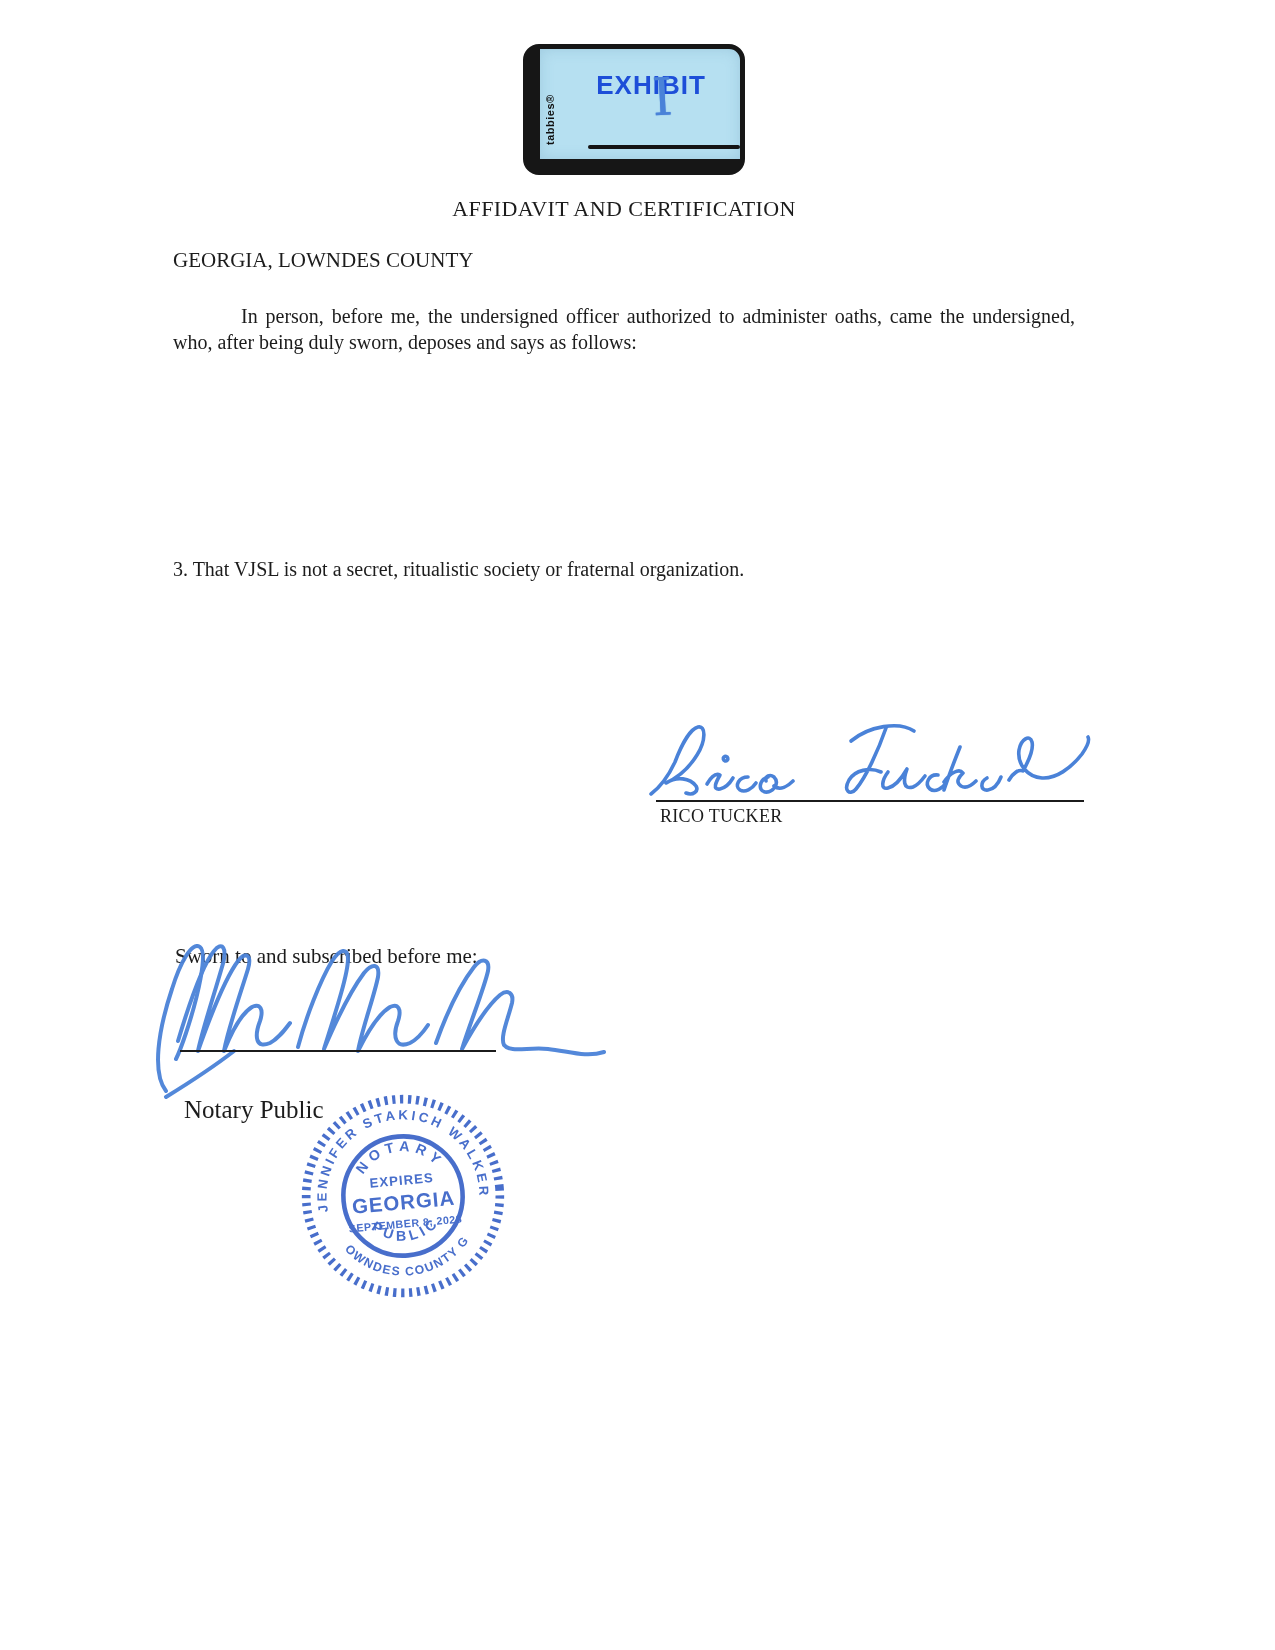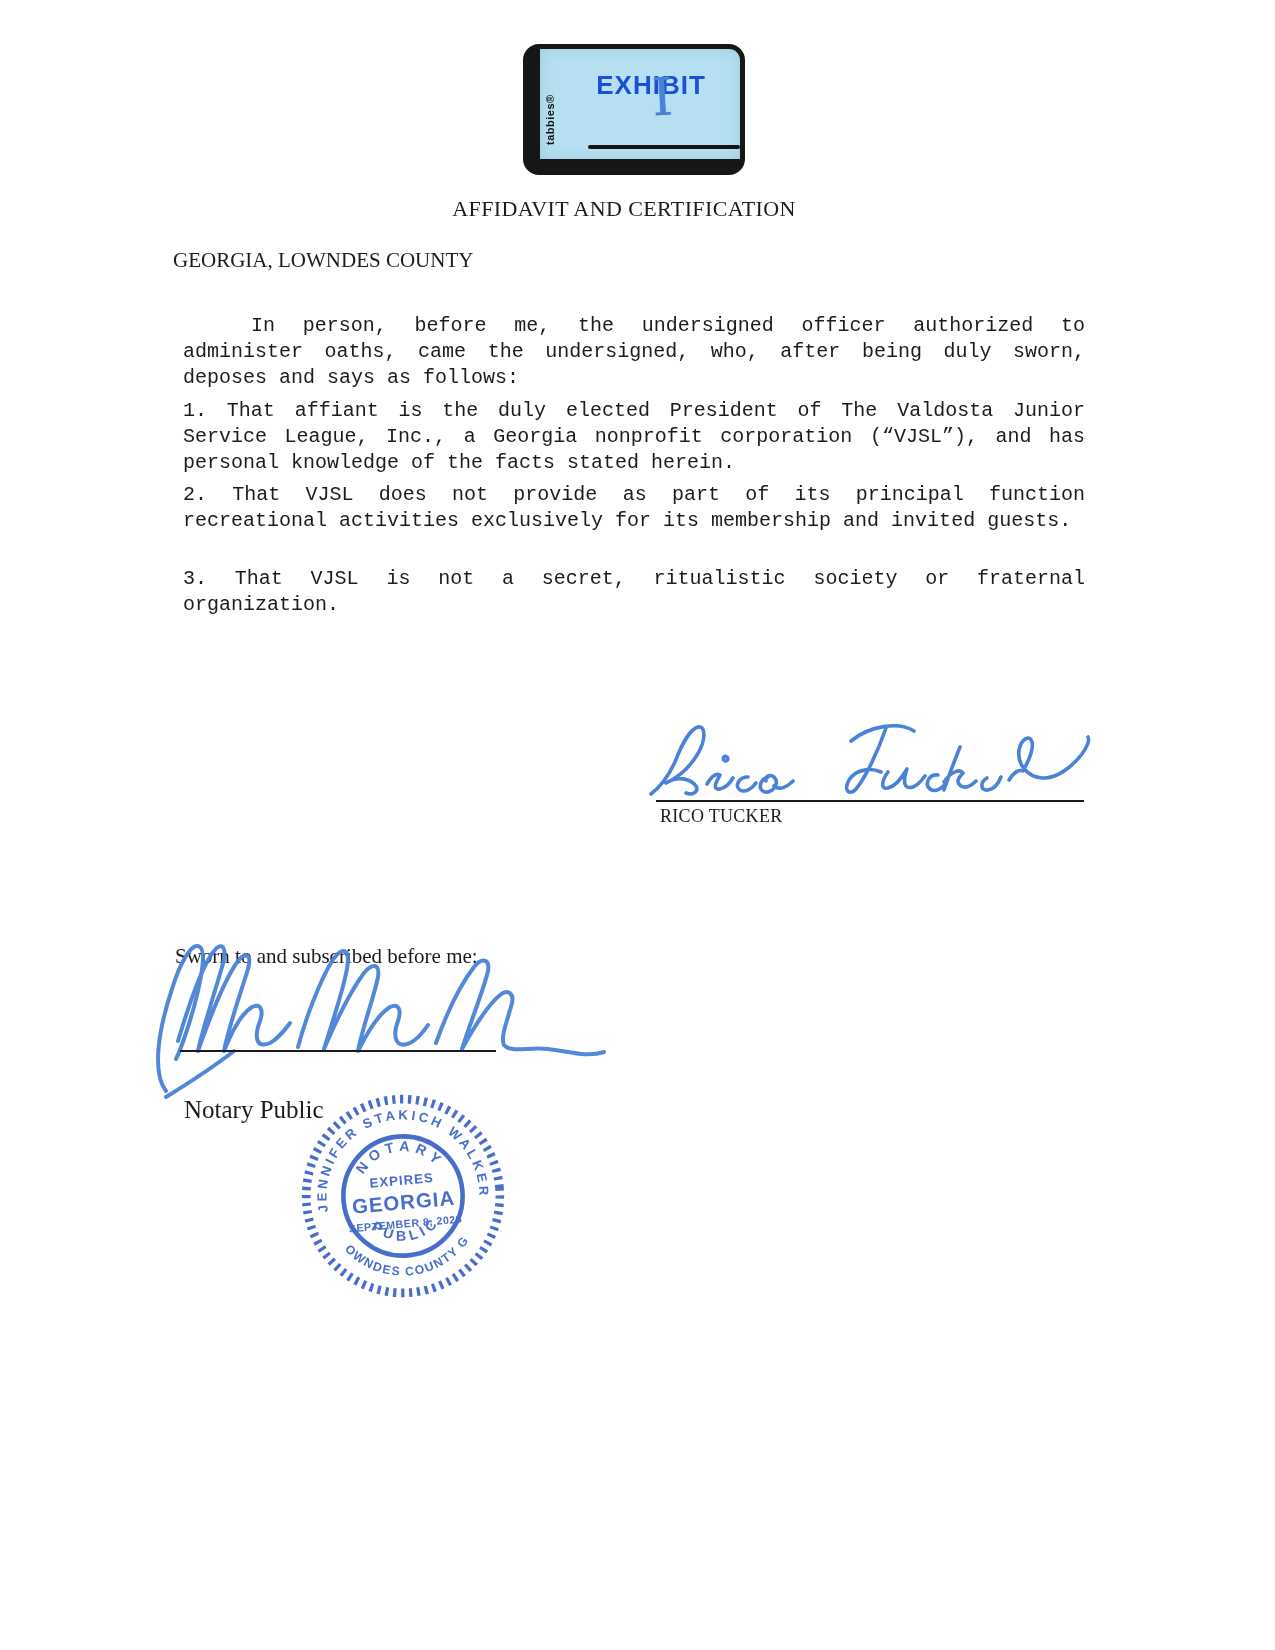--- a/index.html
+++ b/index.html
@@ -61,22 +61,21 @@
   }
   
   .content-abs{position:absolute;left:173px;width:902px;}
   .doc-title{
     top:196px;text-align:center;font-size:22px;letter-spacing:.4px;
   }
   .venue{top:248px;font-size:21px;}
   .bodypara{
     text-align:justify;
     font-size:20px;line-height:26px;
-    margin:10px;
-    font-family:Liberation Mono, monospace;
+    margin:0;
   }
   .intro{top:303px;text-indent:68px;}
   .p1{top:388px;}
   .p2{top:472px;}
   .p3{top:556px;}
   .p4{top:614px;}
   .closing{top:668px;padding-left:68px;}
   
   .ink{position:absolute;pointer-events:none;}
   .affiant-ink{left:635px;top:698px;width:465px;height:112px;}
@@ -111,22 +110,20 @@
     <span class="tabbies">tabbies®</span>
     <div class="sticker-title">EXHIBIT</div>
     <div class="exhibit-letter">I</div>
     <div class="exhibit-underline"></div>
   </div>
 
   <div class="content-abs venue">GEORGIA, LOWNDES COUNTY</div>
   <div class="content-abs doc-title">AFFIDAVIT AND CERTIFICATION</div>
 
   <p class="content-abs bodypara intro">In person, before me, the undersigned officer authorized to administer oaths, came the undersigned, who, after being duly sworn, deposes and says as follows:</p>
-  <p class="content-abs bodypara p1">1. That affiant is the duly elected President of The Valdosta Junior Service League, Inc., a Georgia nonprofit corporation (“VJSL”), and has personal knowledge of the facts stated herein.</p>
-  <p class="content-abs bodypara p2">2. That VJSL does not provide as part of its principal function recreational activities exclusively for its membership and invited guests.</p>
   <p class="content-abs bodypara p3">3. That VJSL is not a secret, ritualistic society or fraternal organization.</p>
 
   <svg class="ink affiant-ink" viewBox="0 0 465 112" aria-hidden="true">
     <g fill="none" stroke="var(--ink-blue)" stroke-width="3.6" stroke-linecap="round" stroke-linejoin="round">
       <path d="M16 96 C24 90 33 79 40 64 C46 48 55 31 63 29 C71 27 71 43 62 57 C54 70 42 80 31 85 C42 78 55 80 61 88 C64 93 58 98 51 95"></path>
       <path d="M72 86 C76 79 81 75 85 77 C81 84 77 92 85 91 C90 90 95 85 98 80"></path>
       <path d="M89 59 a2.3 2.3 0 1 1 -0.1 0.1"></path>
       <path d="M113 79 C104 79 99 88 105 92 C110 95 117 91 121 85"></path>
       <path d="M133 79 C125 81 122 92 130 94 C138 95 145 85 139 79 C135 76 130 78 131 83 M139 88 C145 93 153 88 158 83"></path>
       <path d="M216 43 C234 28 264 23 279 33"></path>

